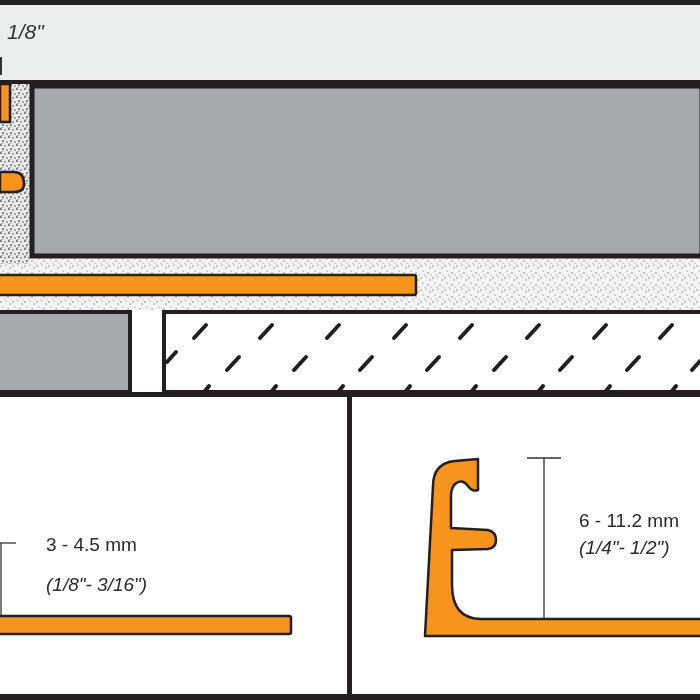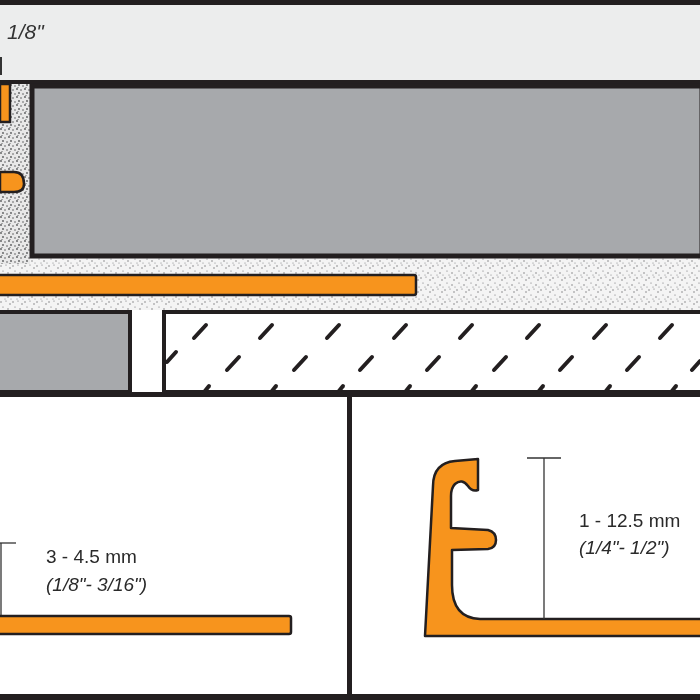--- a/index.html
+++ b/index.html
@@ -1,21 +1,21 @@
 <!DOCTYPE html>
 <html><head>
   <meta charset="utf-8">
   <style>
     html, body { margin: 0; padding: 0; background: #ffffff; }
     body { width: 700px; height: 700px; overflow: hidden; position: relative; font-family: "Liberation Sans", sans-serif; }
     svg { position: absolute; left: 0; top: 0; }
     .label { position: absolute; color: #2a2a2a; font-family: "Liberation Sans", sans-serif; font-weight: normal; white-space: nowrap; }
     .label.italic { font-style: italic; }
     .top-dim { left: 7px; top: 20px; font-size: 21px; font-style: italic; color: #333; }
-    .lbl-a1 { left: 46px; top: 546px; font-size: 19px; }
+    .lbl-a1 { left: 46px; top: 534px; font-size: 19px; }
     .lbl-a2 { left: 46px; top: 574px; font-size: 19px; }
     .lbl-b1 { left: 579px; top: 510px; font-size: 19px; }
     .lbl-b2 { left: 579px; top: 537px; font-size: 19px; }
   </style>
 </head>
 <body>
 
 <svg width="700" height="700" viewBox="0 0 700 700">
   <defs>
     <pattern id="speckle" width="12" height="12" patternUnits="userSpaceOnUse">
@@ -100,14 +100,14 @@
   <g>
     <path d="M433 486 Q433 463 455 461 L478 459 L478 490 Q472 492 468 486 Q462 478 455 484 Q451 488 451 496 L451 528 L488 530 Q496 532 496 540 Q496 548 488 549 L452 550 L452 585 Q452 618 480 619 L702 619 L702 636 L425 636 Z" fill="#f7941d" stroke="#231f20" stroke-width="2.5" stroke-linejoin="round"></path>
     <line x1="544" y1="458" x2="544" y2="619" stroke="#333" stroke-width="1.3"></line>
     <line x1="527" y1="458" x2="561" y2="458" stroke="#333" stroke-width="1.3"></line>
   </g>
 </svg>
 
 <div class="label top-dim">1/8"</div>
 <div class="label lbl-a1">3 - 4.5 mm</div>
 <div class="label italic lbl-a2">(1/8"- 3/16")</div>
-<div class="label lbl-b1">1 - 12.5 mm</div>
+<div class="label lbl-b1">6 - 11.2 mm</div>
 <div class="label italic lbl-b2">(1/4"- 1/2")</div>
 
 </body></html>

